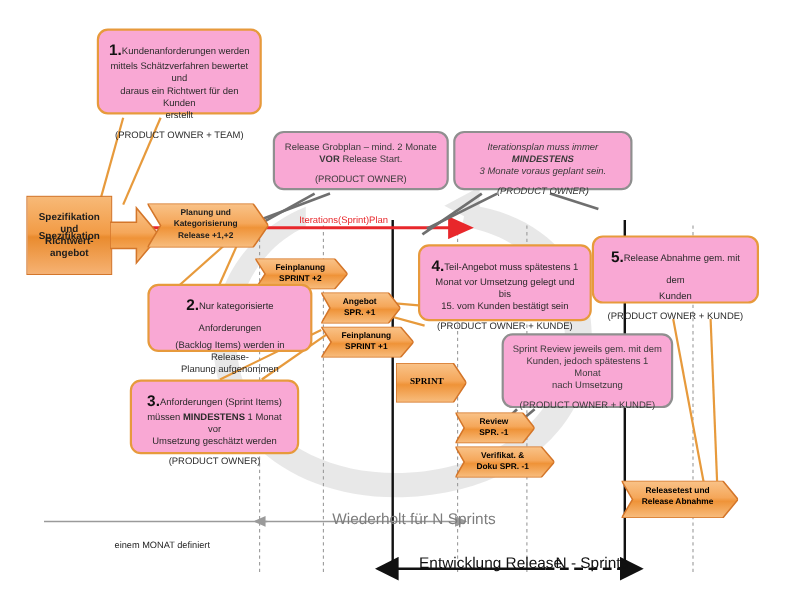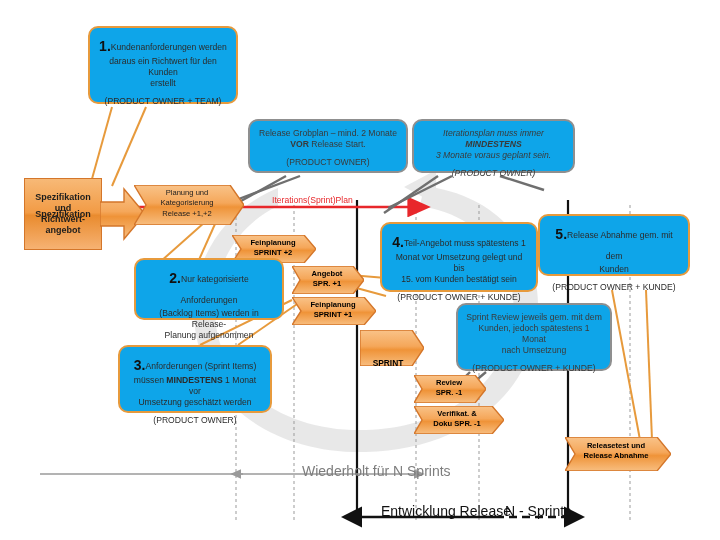--- a/index.html
+++ b/index.html
@@ -2,21 +2,21 @@
 <html><head>
 <meta charset="utf-8">
 <style>
   html,body{margin:0;padding:0;background:#ffffff;}
   body{font-family:"Liberation Sans",sans-serif;}
   #canvas{position:relative;width:720px;height:540px;background:#fff;overflow:hidden;}
   #bg{position:absolute;left:0;top:0;width:720px;height:540px;}
   .callout{
     position:absolute;
     box-sizing:border-box;
-    background:#0ea5e9;
+    background:#f9a8d4;
     border:2px solid #E79A3C;
     border-radius:10px;
     text-align:center;
     color:#2b2b2b;
     line-height:1.28;
     z-index:30;
   }
   .callout.gray{border-color:#8f8f8f;color:#3a3a3a;}
   .callout .num{font-size:14px;font-weight:bold;color:#111;vertical-align:-1px;}
   .callout .body{font-size:8.6px;}
@@ -152,21 +152,21 @@
     <span>angebot</span>
   </div>
 
   <svg style="position:absolute;left:100px;top:186px;width:46px;height:56px;z-index:24;" viewBox="0 0 46 56">
     <path d="M0,16 L24,16 L24,3 L45,28 L24,53 L24,40 L0,40 Z" fill="url(#og)" stroke="#D4762A" stroke-width="1.4"></path>
   </svg>
 
   <svg style="position:absolute;left:134px;top:185px;width:110px;height:40px;z-index:24;" viewBox="0 0 110 40">
     <path d="M0,0 L96,0 L110,20 L96,40 L0,40 L12,20 Z" fill="url(#og)" stroke="#D4762A" stroke-width="1.4"></path>
   </svg>
-  <div class="lbl" style="left:134px;top:188px;width:106px;text-align:center;font-size:7.6px;font-weight:normal;color:#1d1d1d;line-height:1.35;">
+  <div class="lbl" style="left:134px;top:188px;width:106px;text-align:center;font-size:7.6px;font-weight:bold;color:#1d1d1d;line-height:1.35;">
     <span class="ln" style="display:block;">Planung und</span>
     <span class="ln" style="display:block;">Kategorisierung</span>
     <span class="ln" style="display:block;">Release +1,+2</span>
   </div>
 
   <svg style="position:absolute;left:232px;top:235px;width:84px;height:28px;z-index:24;" viewBox="0 0 84 28">
     <path d="M0,0 L72,0 L84,14 L72,28 L0,28 L9,14 Z" fill="url(#og)" stroke="#D4762A" stroke-width="1.4"></path>
   </svg>
   <div class="lbl" style="left:234px;top:238px;width:78px;text-align:center;font-size:7.6px;font-weight:bold;line-height:1.3;">
     <span style="display:block;">Feinplanung</span>
@@ -185,21 +185,21 @@
     <path d="M0,0 L72,0 L84,14 L72,28 L0,28 L9,14 Z" fill="url(#og)" stroke="#D4762A" stroke-width="1.4"></path>
   </svg>
   <div class="lbl" style="left:294px;top:300px;width:78px;text-align:center;font-size:7.6px;font-weight:bold;line-height:1.3;">
     <span style="display:block;">Feinplanung</span>
     <span style="display:block;">SPRINT +1</span>
   </div>
 
   <svg style="position:absolute;left:360px;top:330px;width:64px;height:36px;z-index:24;" viewBox="0 0 64 36">
     <path d="M0,0 L52,0 L64,18 L52,36 L0,36 Z" fill="url(#og)" stroke="#D4762A" stroke-width="1.4"></path>
   </svg>
-  <div class="lbl" style="left:360px;top:358px;width:56px;text-align:center;font-size:8.4px;font-weight:bold;">
+  <div class="lbl" style="left:360px;top:342px;width:56px;text-align:center;font-size:8.4px;font-weight:bold;font-family:Liberation Serif, serif;">
     <span>SPRINT</span>
   </div>
 
   <svg style="position:absolute;left:414px;top:375px;width:72px;height:28px;z-index:24;" viewBox="0 0 72 28">
     <path d="M0,0 L61,0 L72,14 L61,28 L0,28 L8,14 Z" fill="url(#og)" stroke="#D4762A" stroke-width="1.4"></path>
   </svg>
   <div class="lbl" style="left:416px;top:378px;width:66px;text-align:center;font-size:7.6px;font-weight:bold;line-height:1.3;">
     <span style="display:block;">Review</span>
     <span style="display:block;">SPR. -1</span>
   </div>
@@ -216,20 +216,21 @@
     <path d="M0,0 L92,0 L106,17 L92,34 L0,34 L10,17 Z" fill="url(#og)" stroke="#D4762A" stroke-width="1.4"></path>
   </svg>
   <div class="lbl" style="left:567px;top:441px;width:98px;text-align:center;font-size:7.6px;font-weight:bold;line-height:1.35;">
     <span style="display:block;">Releasetest und</span>
     <span style="display:block;">Release Abnahme</span>
   </div>
 
   <div class="callout" style="left:88px;top:26px;width:150px;height:78px;">
     <div class="txt-pad">
       <span class="num">1.</span><span class="body">Kundenanforderungen werden</span>
+      <span class="body ln">mittels Schätzverfahren bewertet und</span>
       <span class="body ln">daraus ein Richtwert für den Kunden</span>
       <span class="body ln">erstellt</span>
       <span class="role">(PRODUCT OWNER + TEAM)</span>
     </div>
   </div>
 
   <div class="callout gray" style="left:248px;top:119px;width:160px;height:54px;">
     <div class="txt-pad">
       <span class="body ln">Release Grobplan – mind. 2 Monate</span>
       <span class="body ln"><b>VOR</b> Release Start.</span>
@@ -291,15 +292,16 @@
 
   <div class="itlabel" style="left:272px;top:195px;">Iterations(Sprint)Plan</div>
 
   <div class="axlabel gray" style="left:302px;top:463px;">Wiederholt für  N Sprints</div>
 
   <div class="axlabel" style="left:381px;top:503px;">Entwicklung Release</div>
 
   <div class="axlabel" style="left:505px;top:503px;">N - Sprints</div>
 
   <div class="lgd" style="left:40px;top:490px;width:215px;">
+    <span style="display:block;">einem MONAT definiert</span>
   </div>
 
 </div>
 
 </body></html>

